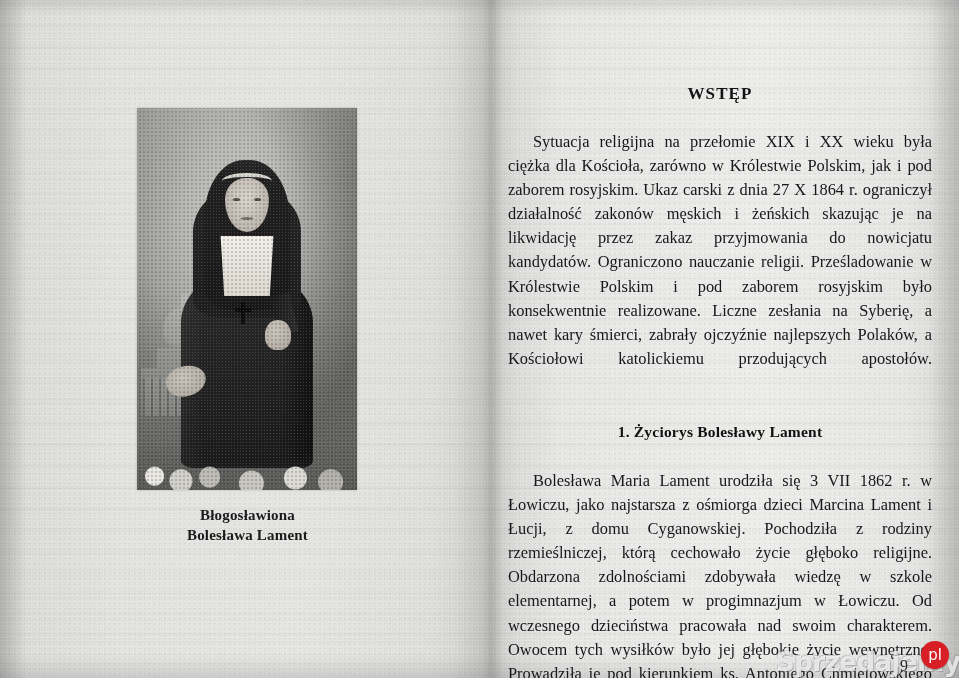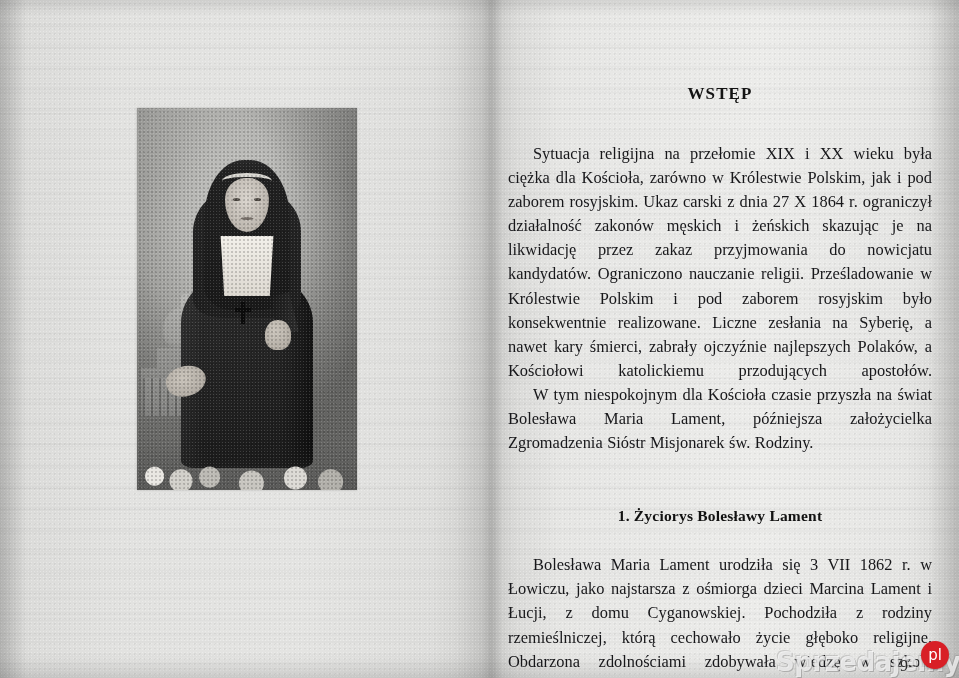--- a/index.html
+++ b/index.html
@@ -313,21 +313,21 @@
     left: 508px;
     top: 84px;
     width: 424px;
   }
   .chapter-title {
     text-align: center;
     font-weight: bold;
     font-size: 17px;
     letter-spacing: 1.1px;
     color: #131313;
-    margin: 0 0 38px 0;
+    margin: 0 0 26px 0;
   }
   .para {
     margin: 0;
     font-size: 16.4px;
     line-height: 24.1px;
     text-align: justify;
     text-align-last: left;
     color: #17171a;
     text-indent: 25px;
     word-spacing: .4px;
@@ -430,26 +430,29 @@
         <div class="ph-cross"></div>
         <div class="ph-hand-r"></div>
         <div class="ph-hand-l"></div>
       </div>
       <div class="ph-flowers"></div>
       <div class="ph-grain"></div>
       <div class="ph-fade"></div>
     </div>
   </div>
 
+  <div class="caption">
+    <div>Błogosławiona</div>
+    <div>Bolesława Lament</div>
+  </div>
 
   <div class="right-page">
     <h1 class="chapter-title">WSTĘP</h1>
 
     <p class="para last-line-full">Sytuacja religijna na przełomie XIX i XX wieku była ciężka dla Kościoła, zarówno w Królestwie Polskim, jak i pod zaborem rosyjskim. Ukaz carski z dnia 27 X 1864 r. ograniczył działalność zakonów męskich i żeńskich skazując je na likwidację przez zakaz przyjmowania do nowicjatu kandydatów. Ograniczono nauczanie religii. Prześladowanie w Królestwie Polskim i pod zaborem rosyjskim było konsekwentnie realizowane. Liczne zesłania na Syberię, a nawet kary śmierci, zabrały ojczyźnie najlepszych Polaków, a Kościołowi katolickiemu przodujących apostołów.</p>
-    <p class="para">W tym niespokojnym dla Kościoła czasie przyszła na świat Bolesława Maria Lament, późniejsza założycielka Zgromadzenia Sióstr Misjonarek św. Rodziny.</p>
 
     <h2 class="section-title">1. Życiorys Bolesławy Lament</h2>
 
     <p class="para last-line-full">Bolesława Maria Lament urodziła się 3 VII 1862 r. w Łowiczu, jako najstarsza z ośmiorga dzieci Marcina Lament i Łucji, z domu Cyganowskiej. Pochodziła z rodziny rzemieślniczej, którą cechowało życie głęboko religijne. Obdarzona zdolnościami zdobywała wiedzę w szkole elementarnej, a potem w progimnazjum w Łowiczu. Od wczesnego dzieciństwa pracowała nad swoim charakterem. Owocem tych wysiłków było jej głębokie życie wewnętrzne. Prowadziła je pod kierunkiem ks. Antoniego Chmielowskiego</p>
   </div>
 
   <div class="watermark">
     <div class="wm-text">Sprzedajemy</div>
     <div class="wm-badge">pl</div>
   </div>

